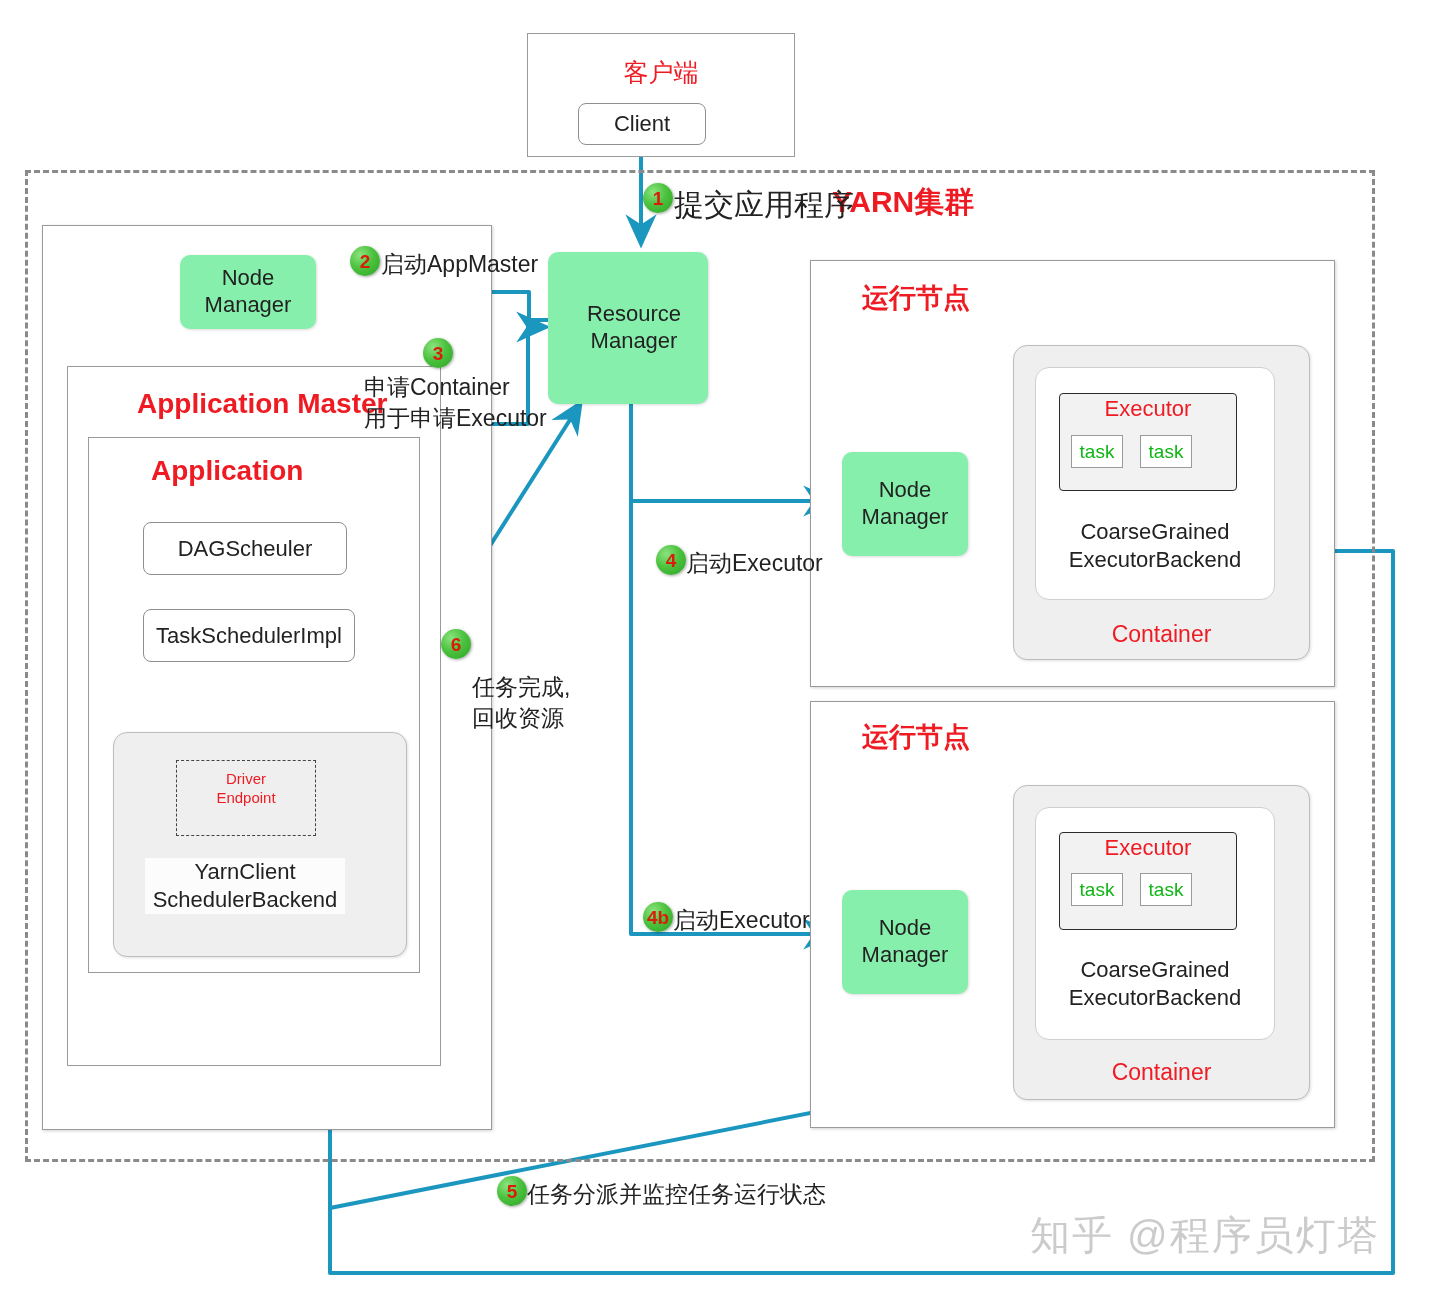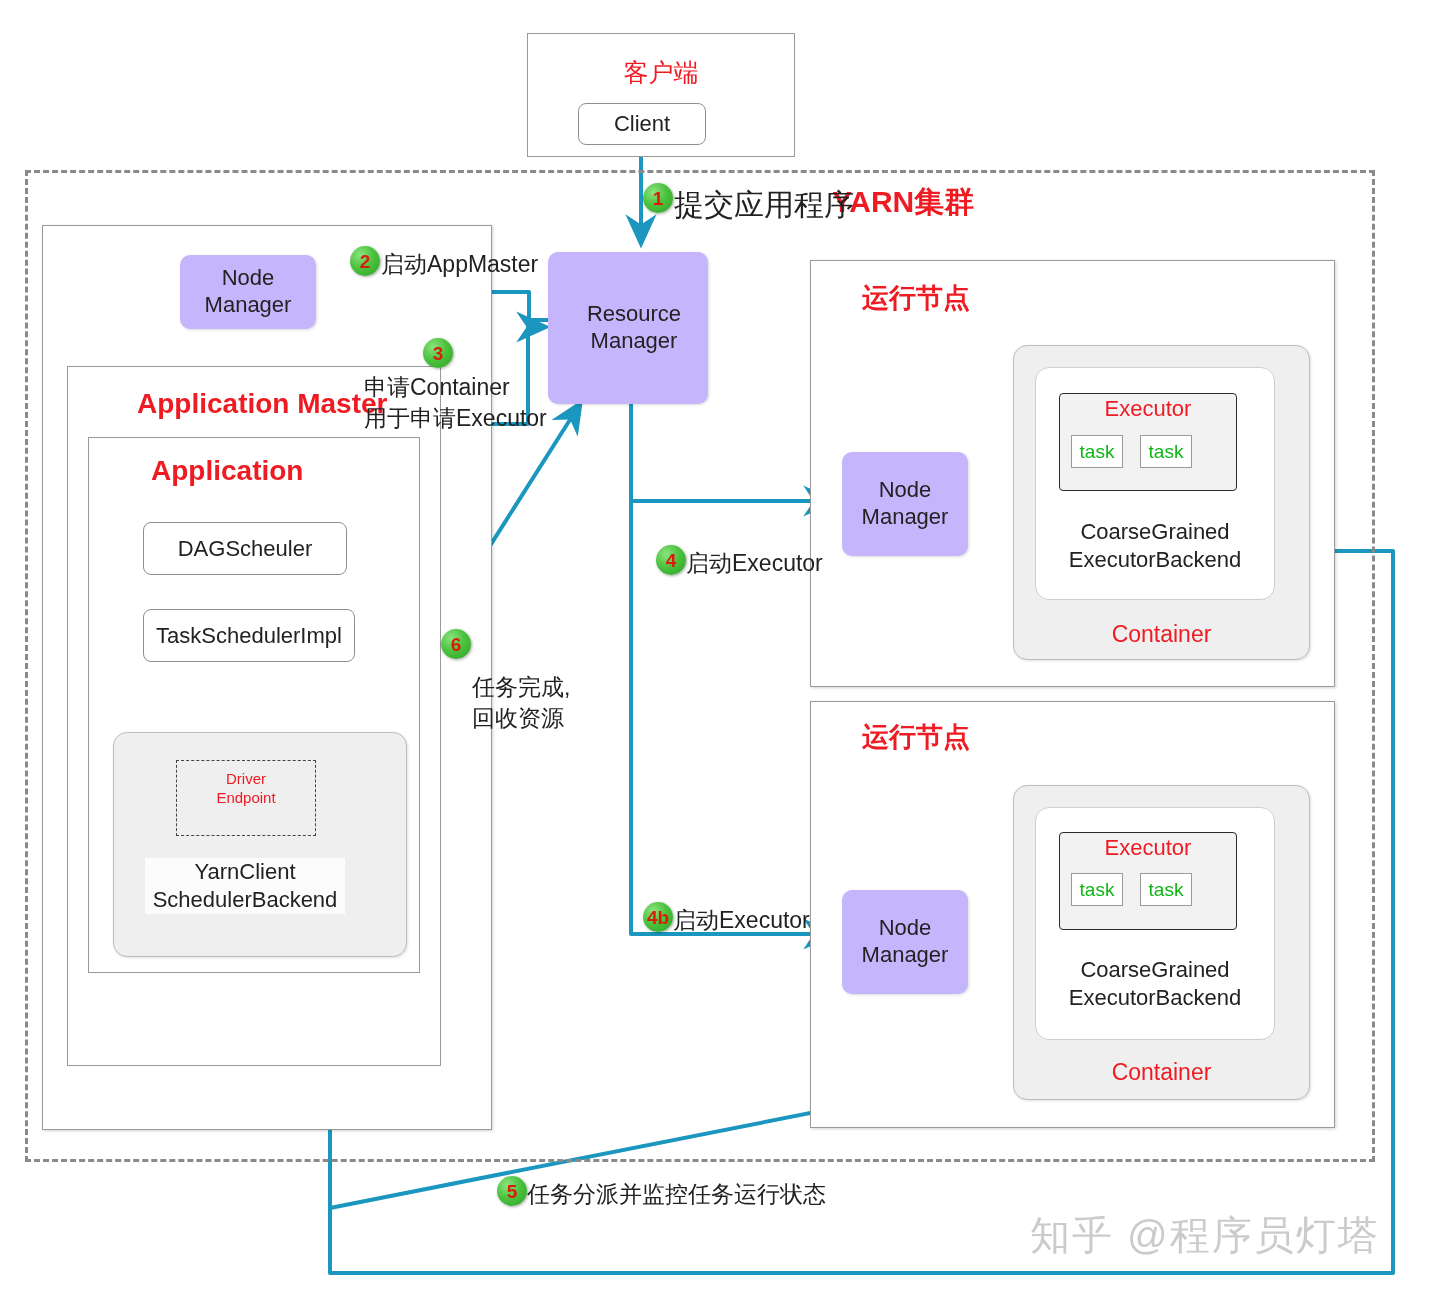--- a/index.html
+++ b/index.html
@@ -9,21 +9,21 @@
   .box{position:absolute;box-sizing:border-box;}
 
   
   .plain{border:1px solid #9a9a9a;background:#fff;}
   .plain-sh{border:1px solid #9a9a9a;background:#fff;box-shadow:1px 1px 3px rgba(0,0,0,.18);}
 
   
   .cluster{border:3px dashed #8a8a8a;background:transparent;}
 
   
-  .grey{background:#c4b5fd;border-radius:10px;box-shadow:1px 1px 3px rgba(0,0,0,.15);
+  .grey{background:#86efac;border-radius:10px;box-shadow:1px 1px 3px rgba(0,0,0,.15);
         display:flex;align-items:center;justify-content:center;text-align:center;
         font-size:22px;color:#222;line-height:1.22;}
 
   
   .lightgrey{background:#efefef;border:1px solid #bdbdbd;border-radius:14px;
              box-shadow:1px 1px 3px rgba(0,0,0,.12);}
   .lightgrey2{background:#f7f7f7;border:1px solid #cfcfcf;border-radius:14px;}
   .exec-box{background:#f2f2f2;border:1.5px solid #2b2b2b;border-radius:4px;}
 
   

